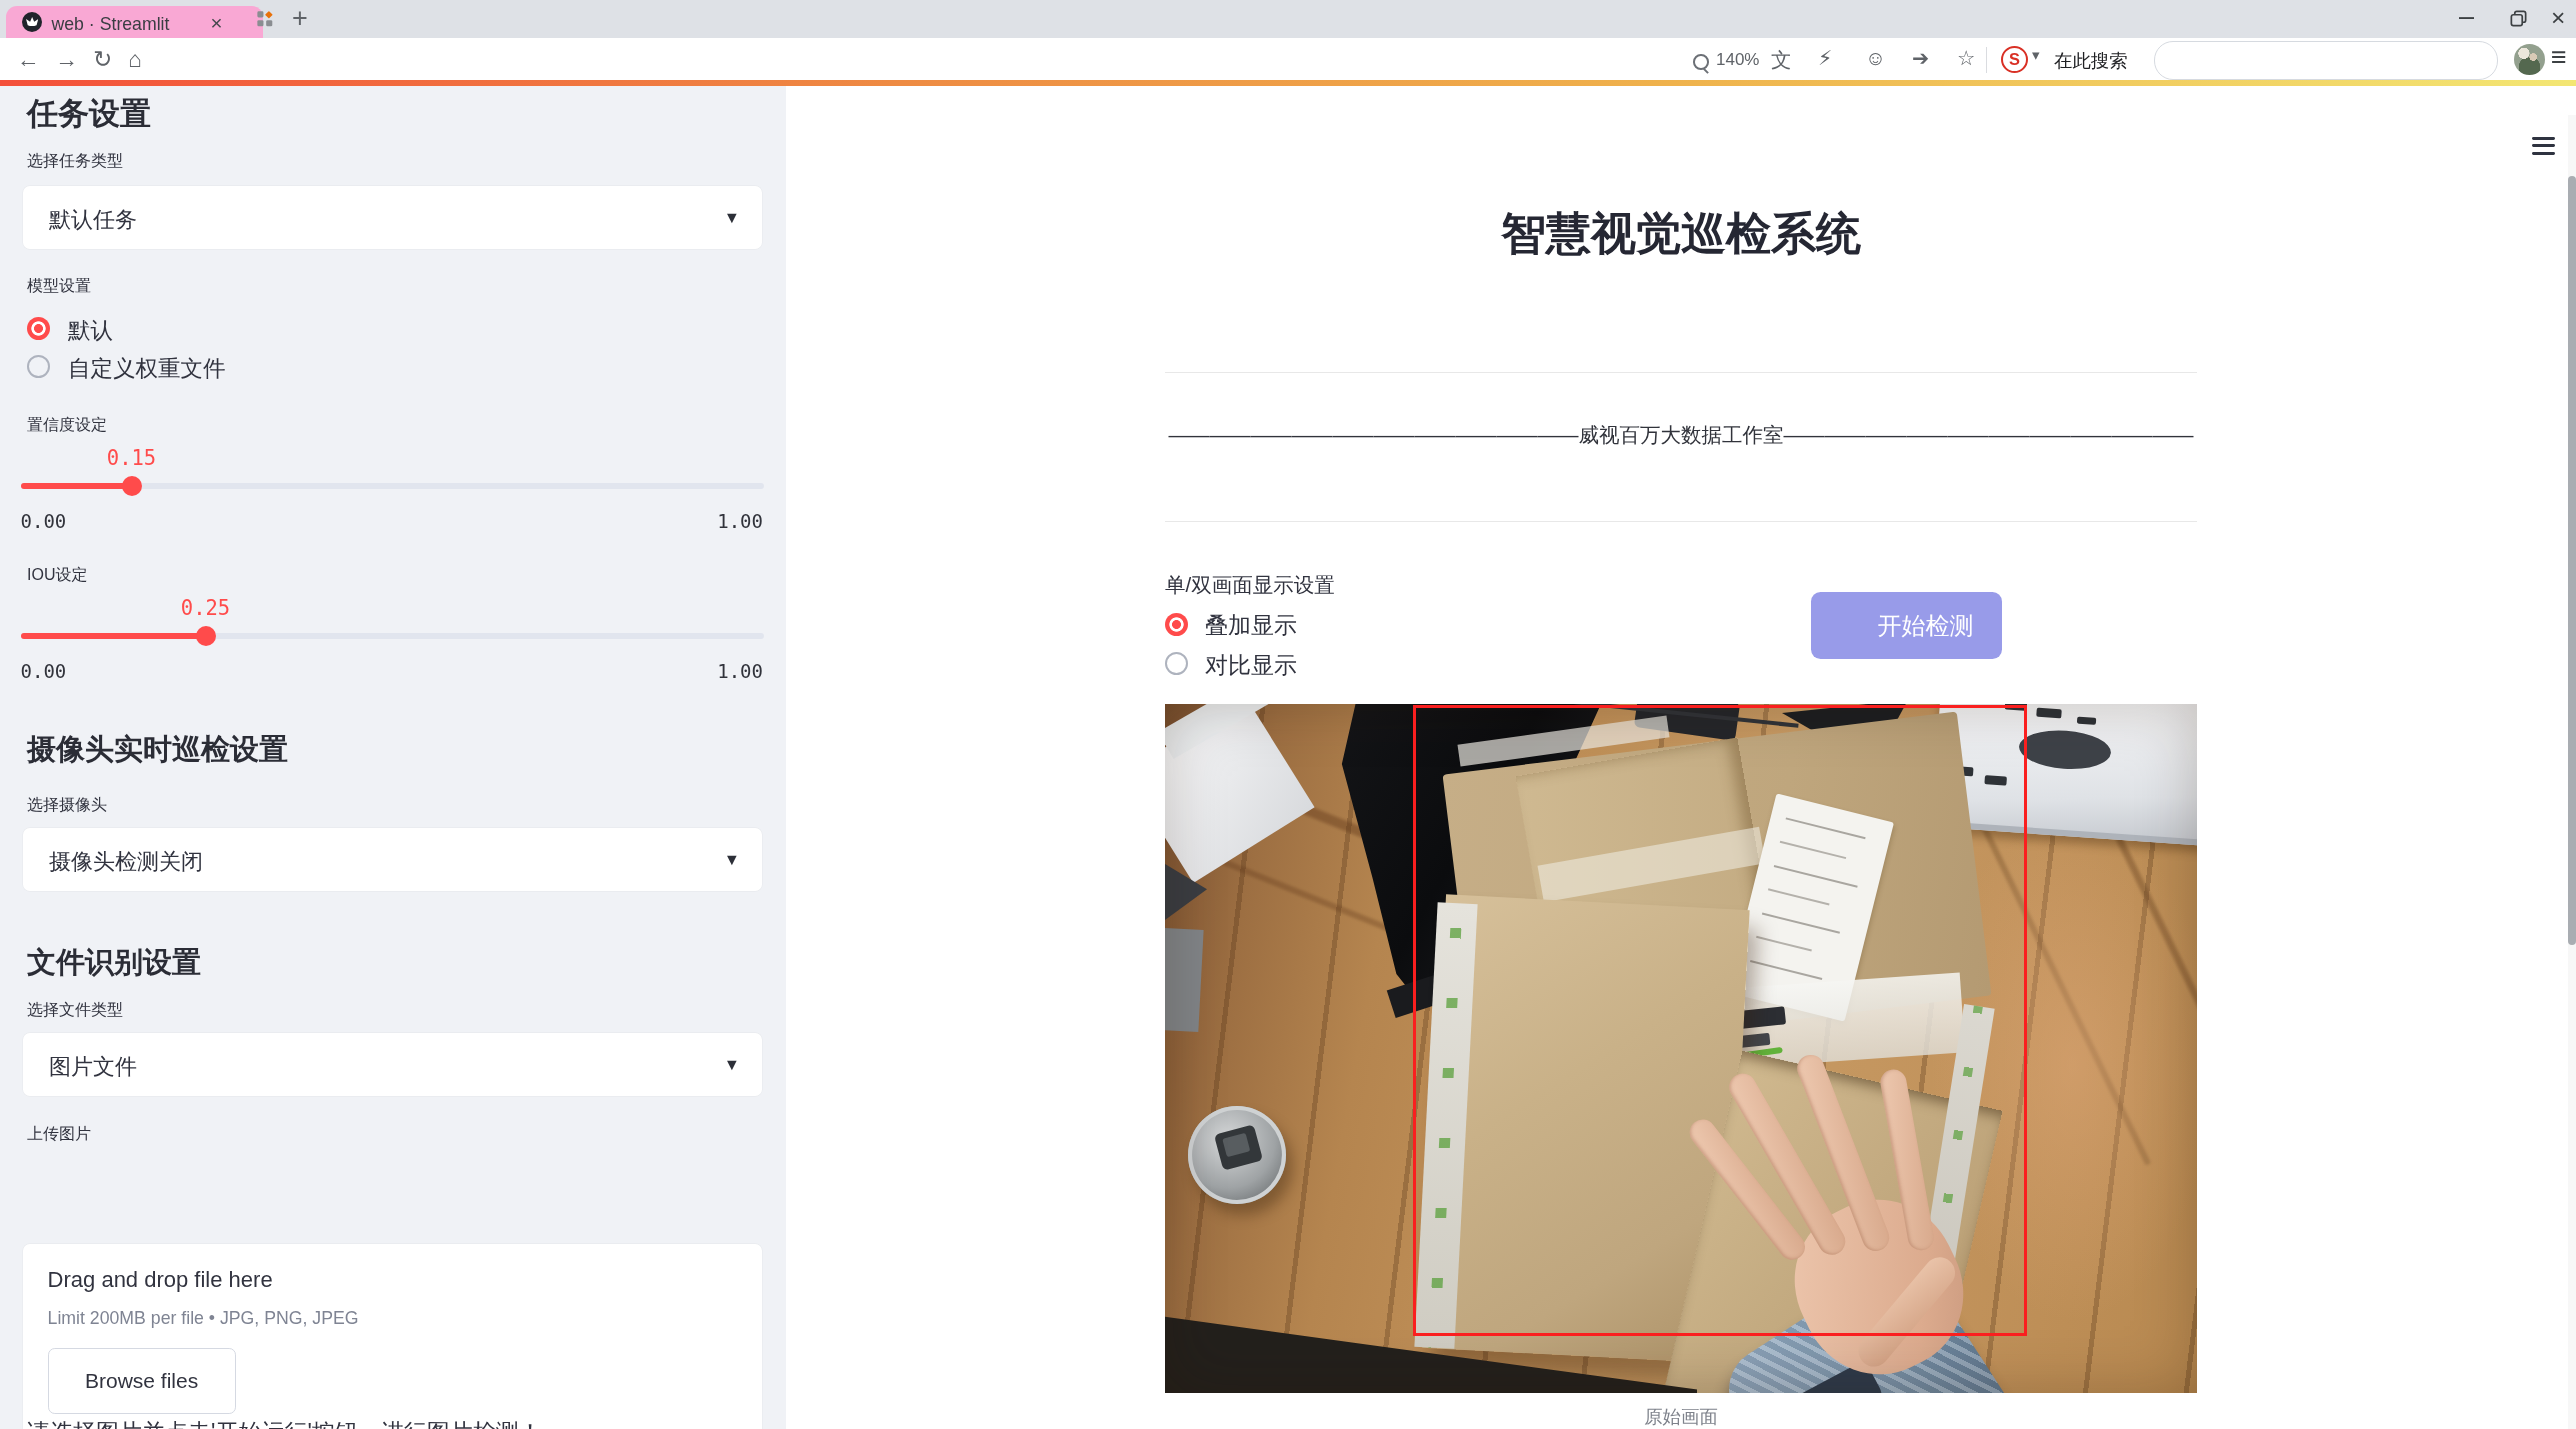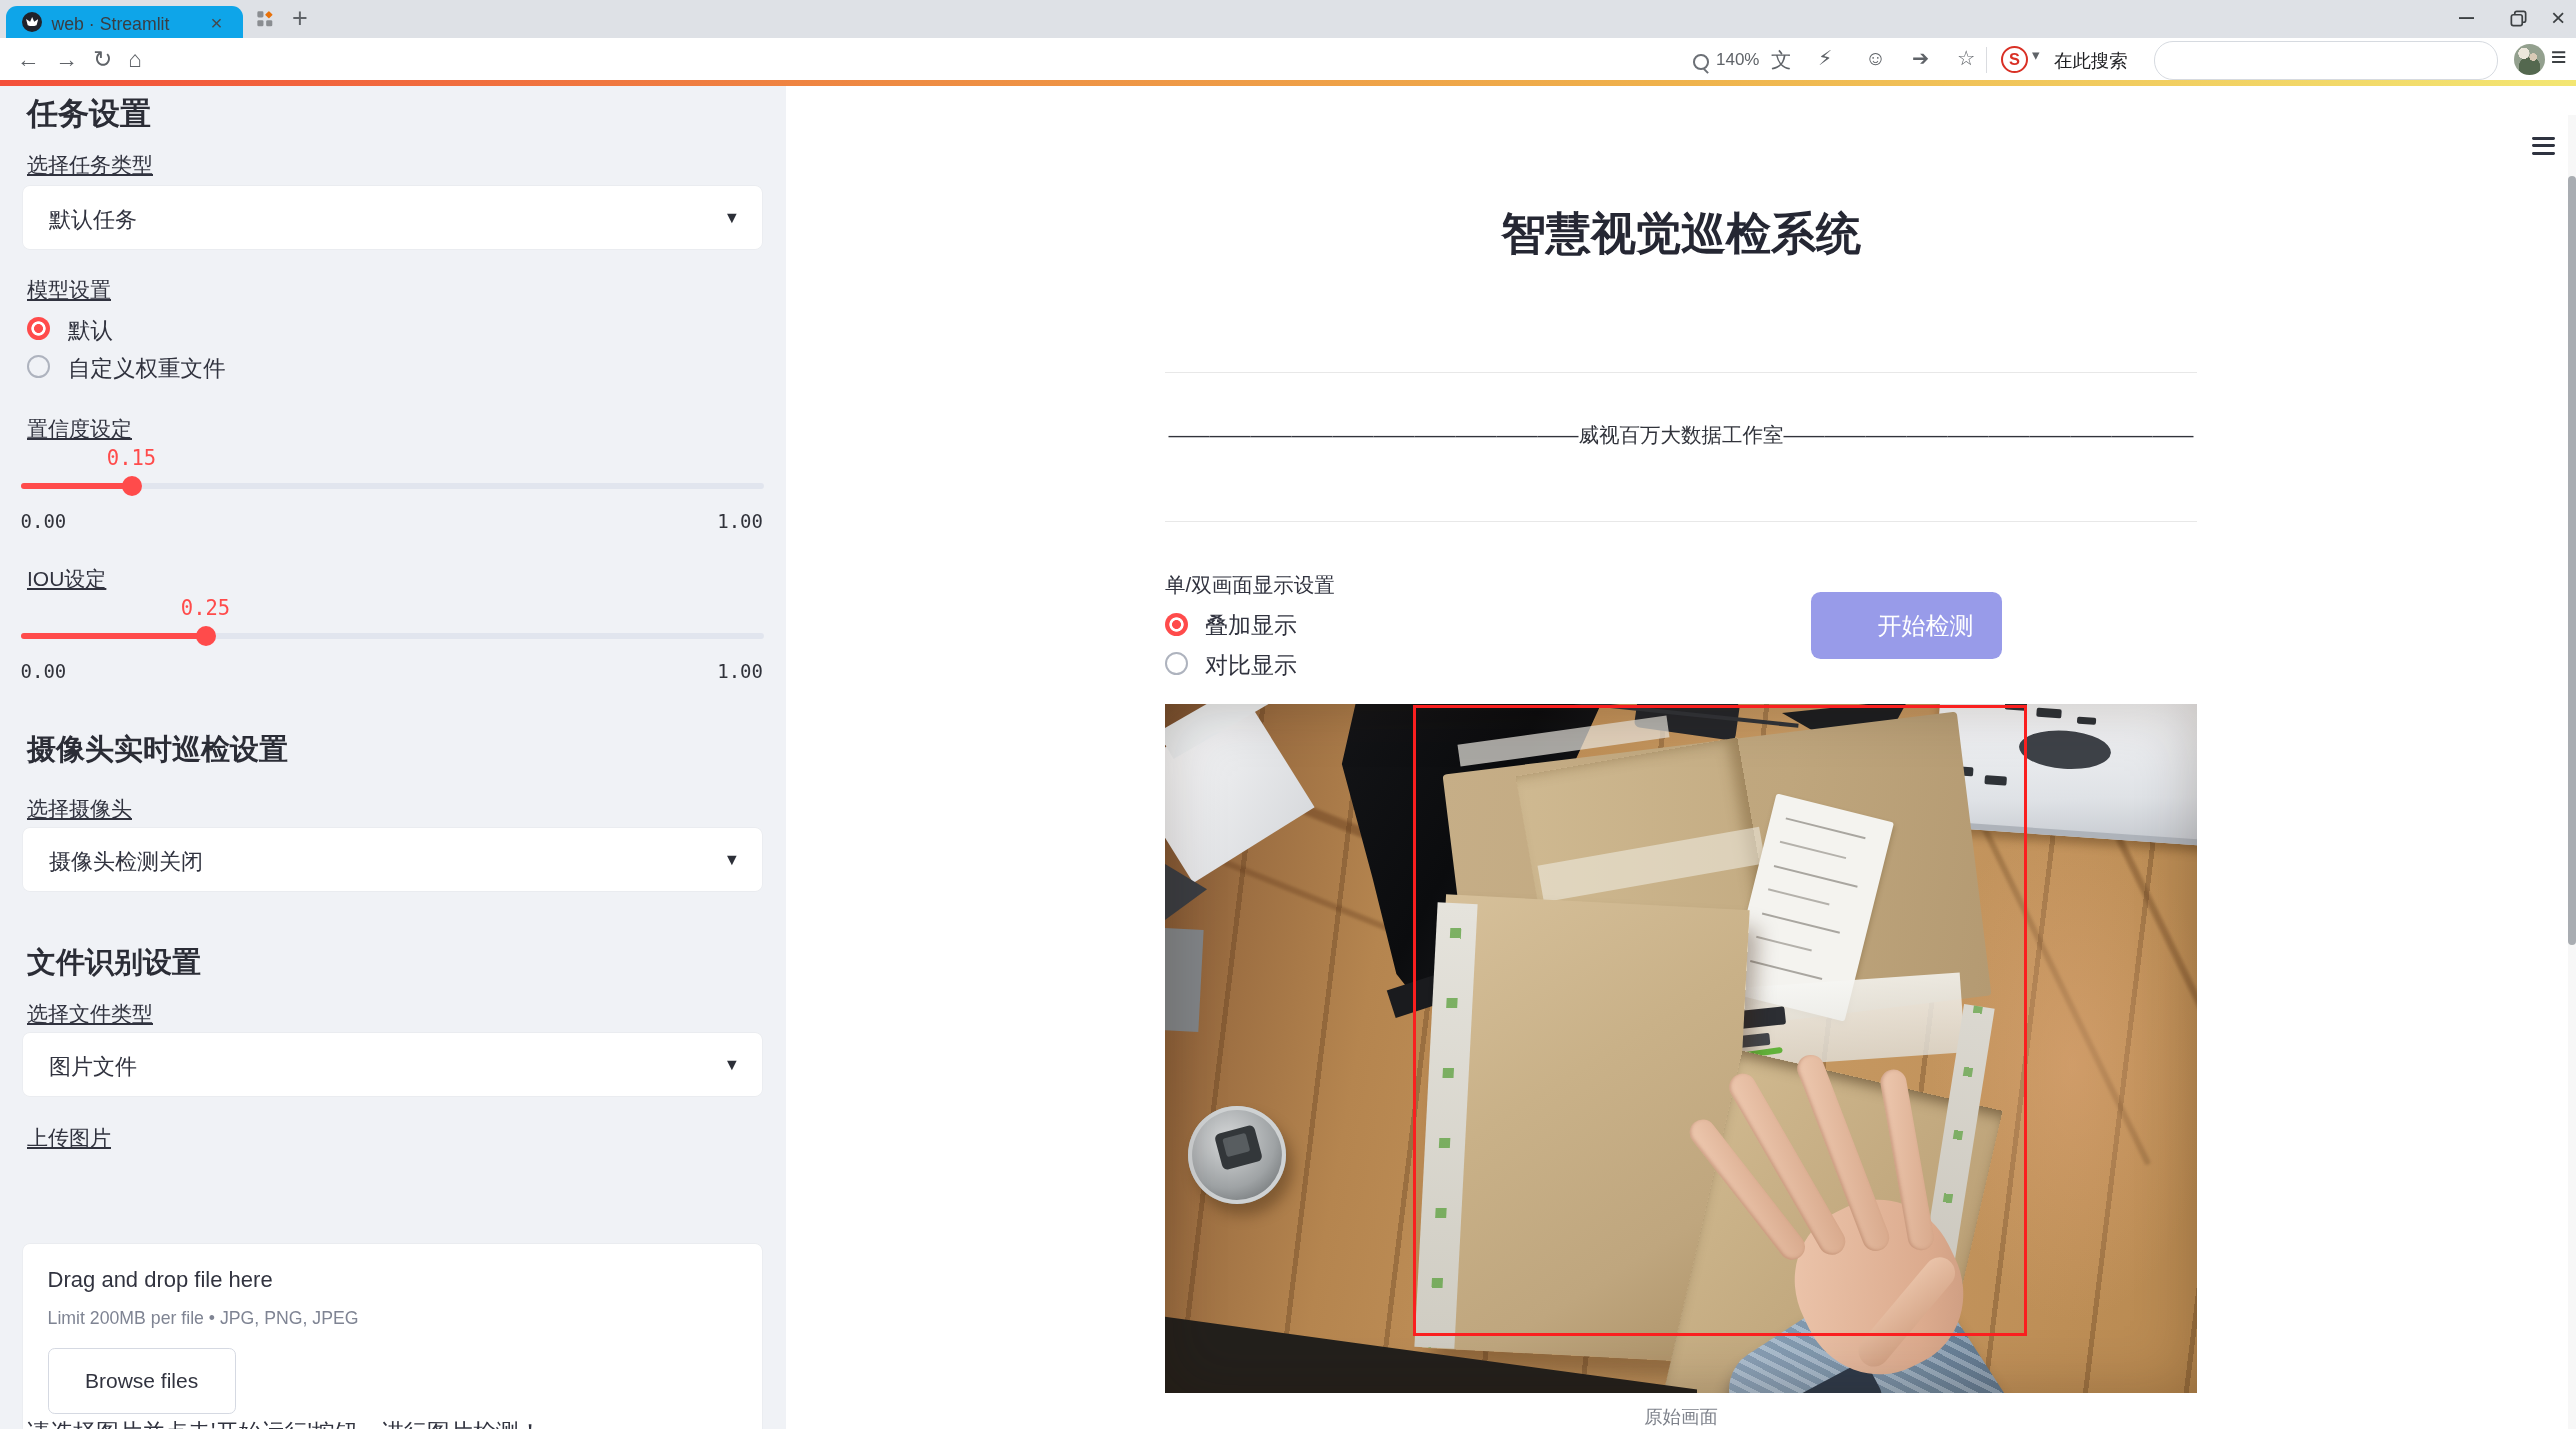--- a/index.html
+++ b/index.html
@@ -2,22 +2,22 @@
 <html style="font-size:11px"><head>
 <meta charset="utf-8">
 <style>
   html,body{margin:0;padding:0;background:#fff;}
   .window{position:relative;width:2576px;height:1430px;overflow:hidden;
           font-family:"Liberation Sans","DejaVu Sans",sans-serif;color:#31333f;}
   .abs{position:absolute;}
 
   
   .titlebar{position:absolute;left:0;top:0;width:2576px;height:38px;background:#dee1e6;}
-  .tab{position:absolute;left:5.5px;top:5.5px;width:237px;height:32px;background:#0ea5e9;
-       border-radius:11px 11px 0 0;}
+  .tab{position:absolute;left:5.5px;top:5.5px;width:237px;height:32px;background:#f9a8d4;
+       border-radius:11px 11px 0 0;padding-left:20px;}
   .favicon{position:absolute;left:16.4px;top:6.1px;width:20.5px;height:20.5px;border-radius:50%;background:#20232b;}
   .favicon svg{position:absolute;left:4.1px;top:5.5px;}
   .tab-title{position:absolute;left:46px;top:8.2px;font-size:17.7px;color:#3a3d42;white-space:nowrap;}
   .tab-close{position:absolute;left:205px;top:5.5px;font-size:20.5px;color:#45484d;}
   .tab-aux{position:absolute;left:256px;top:9.5px;}
   .newtab{position:absolute;left:292px;top:2.7px;font-size:27px;color:#5f6368;}
   .win-min{position:absolute;left:2459px;top:1.4px;font-size:27px;color:#3c4043;}
   .win-restore{position:absolute;left:2510px;top:10.2px;}
   .win-close{position:absolute;left:2551px;top:4.1px;font-size:24.6px;color:#3c4043;}
 
@@ -43,21 +43,21 @@
   .decoration{position:absolute;left:0;top:80px;width:2576px;height:5.5px;
      background:linear-gradient(90deg,#f4503a 0%,#ee8b43 35%,#efb24c 65%,#f3e673 100%);}
 
   
   .sidebar{position:absolute;left:0;top:86px;width:786px;height:1344px;background:#f0f2f6;}
   .main{position:absolute;left:786px;top:86px;width:1790px;height:1344px;background:#fff;margin-top:29px;}
 
   .sb-h{position:absolute;left:27px;font-weight:bold;color:#2b2d36;}
   .sb-h1{top:6.8px;font-size:31px;}
   .sb-h2{font-size:29px;}
-  .sb-label{position:absolute;left:27px;font-size:21px;color:#31333f;text-decoration:underline;}
+  .sb-label{position:absolute;left:27px;font-size:16px;color:#31333f;}
   .selectbox{position:absolute;left:23px;width:739px;height:63px;background:#fff;border-radius:6.8px;
              box-shadow:0 0 0 0.7px rgba(0,0,0,0.03);}
   .selectbox .val{position:absolute;left:26px;top:19px;font-size:22px;color:#31333f;}
   .selectbox .caret{position:absolute;right:22px;top:22px;font-size:16.4px;color:#2c2f38;}
 
   .rad{position:absolute;width:23px;height:23px;border-radius:50%;box-sizing:border-box;}
   .rad.on{background:radial-gradient(circle at center,#ff4b4b 4.1px,#ffffff 4.8px 6.8px,#ff4b4b 7.5px);}
   .rad.off{border:2.7px solid #aeb3be;background:transparent;}
   .rad-label{position:absolute;font-size:22.5px;color:#31333f;}
 

